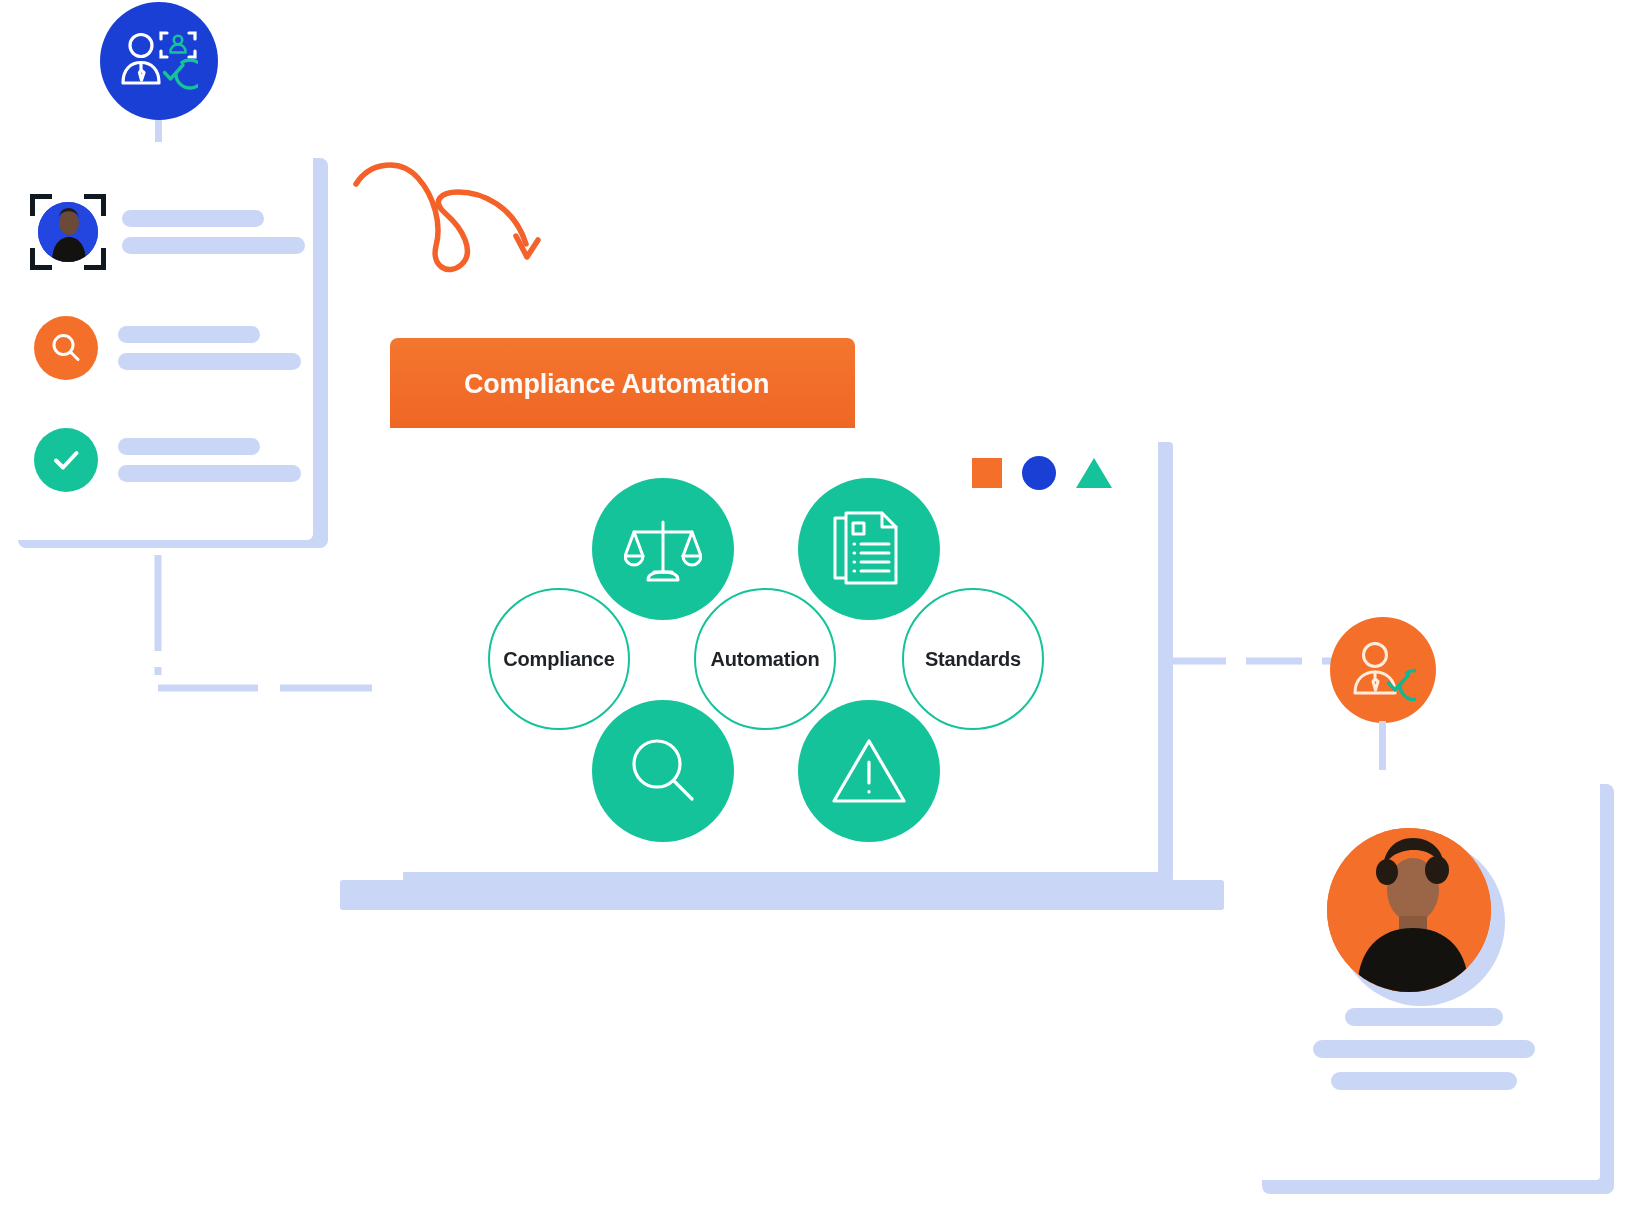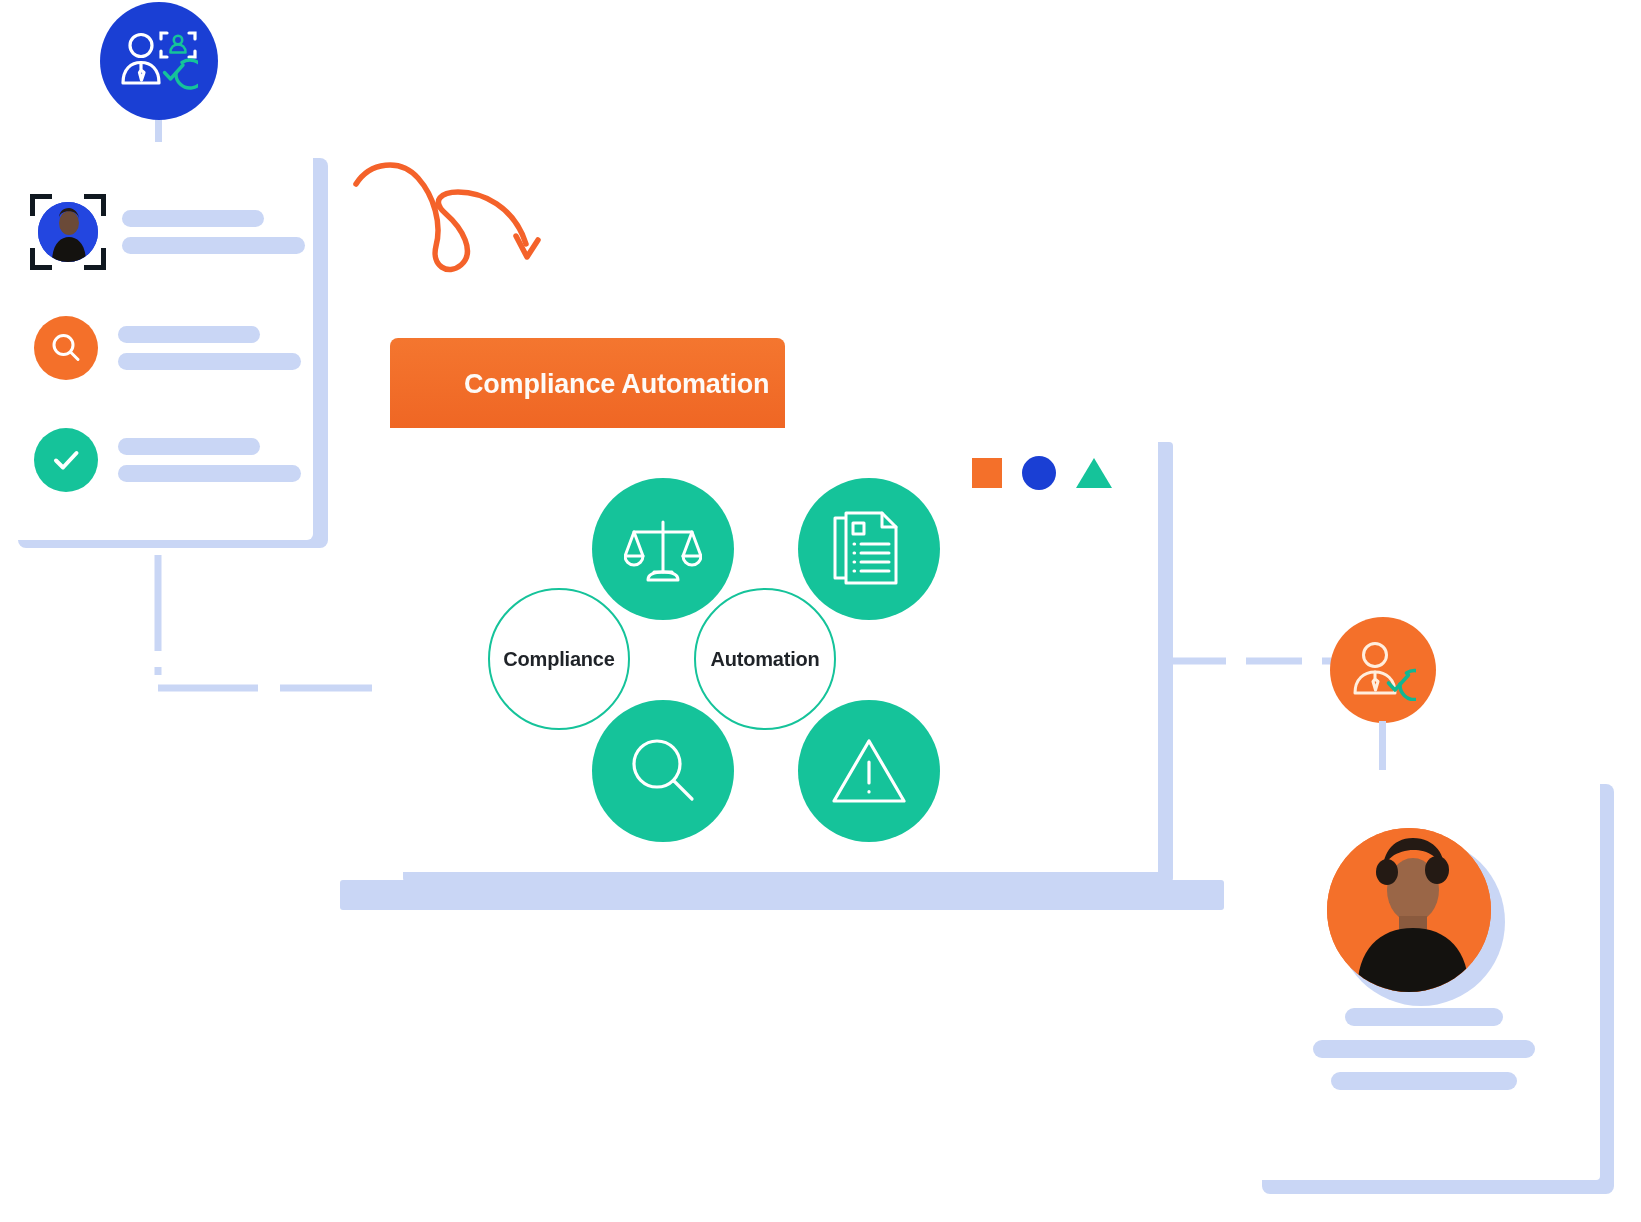--- a/index.html
+++ b/index.html
@@ -94,21 +94,21 @@
 
   
   #laptop-screen-shadow {
     left: 403px; top: 442px;
     width: 770px; height: 440px;
     background: #c9d6f5;
     border-radius: 4px;
   }
   #browser-titlebar {
     left: 390px; top: 338px;
-    width: 395px; height: 92px;
+    width: 465px; height: 92px;
     background: linear-gradient(180deg,#f4762f 0%, #ef6624 100%);
     border-radius: 8px 8px 0 0;
     display: flex; align-items: center; text-align: center;
   }
   #browser-title {
     color: #fdfaf7;
     font-size: 27px;
     font-weight: 700;
     letter-spacing: -0.2px;
     padding-left: 74px;
@@ -314,20 +314,23 @@
     </div>
   </div>
 
   <div id="cluster">
 
     <div class="node outline" style="left:0px; top:110px; width:142px; height:142px;">
       <span class="node-label">Compliance</span>
     </div>
     <div class="node outline" style="left:206px; top:110px; width:142px; height:142px;">
       <span class="node-label">Automation</span>
+    </div>
+    <div class="node outline" style="left:414px; top:110px; width:142px; height:142px;">
+      <span class="node-label">Standards</span>
     </div>
 
     <div class="node filled" style="left:104px; top:0px; width:142px; height:142px;">
       <svg width="78" height="78" viewBox="0 0 78 78" fill="none" stroke="#ffffff" stroke-width="3" stroke-linecap="round" stroke-linejoin="round">
         <path d="M39 12 L39 62"></path>
         <path d="M10 22 L68 22"></path>
         <path d="M10 22 L1 46 L19 46 Z"></path>
         <path d="M68 22 L59 46 L77 46 Z"></path>
         <path d="M1 46 A9 9 0 0 0 19 46"></path>
         <path d="M59 46 A9 9 0 0 0 77 46"></path>

